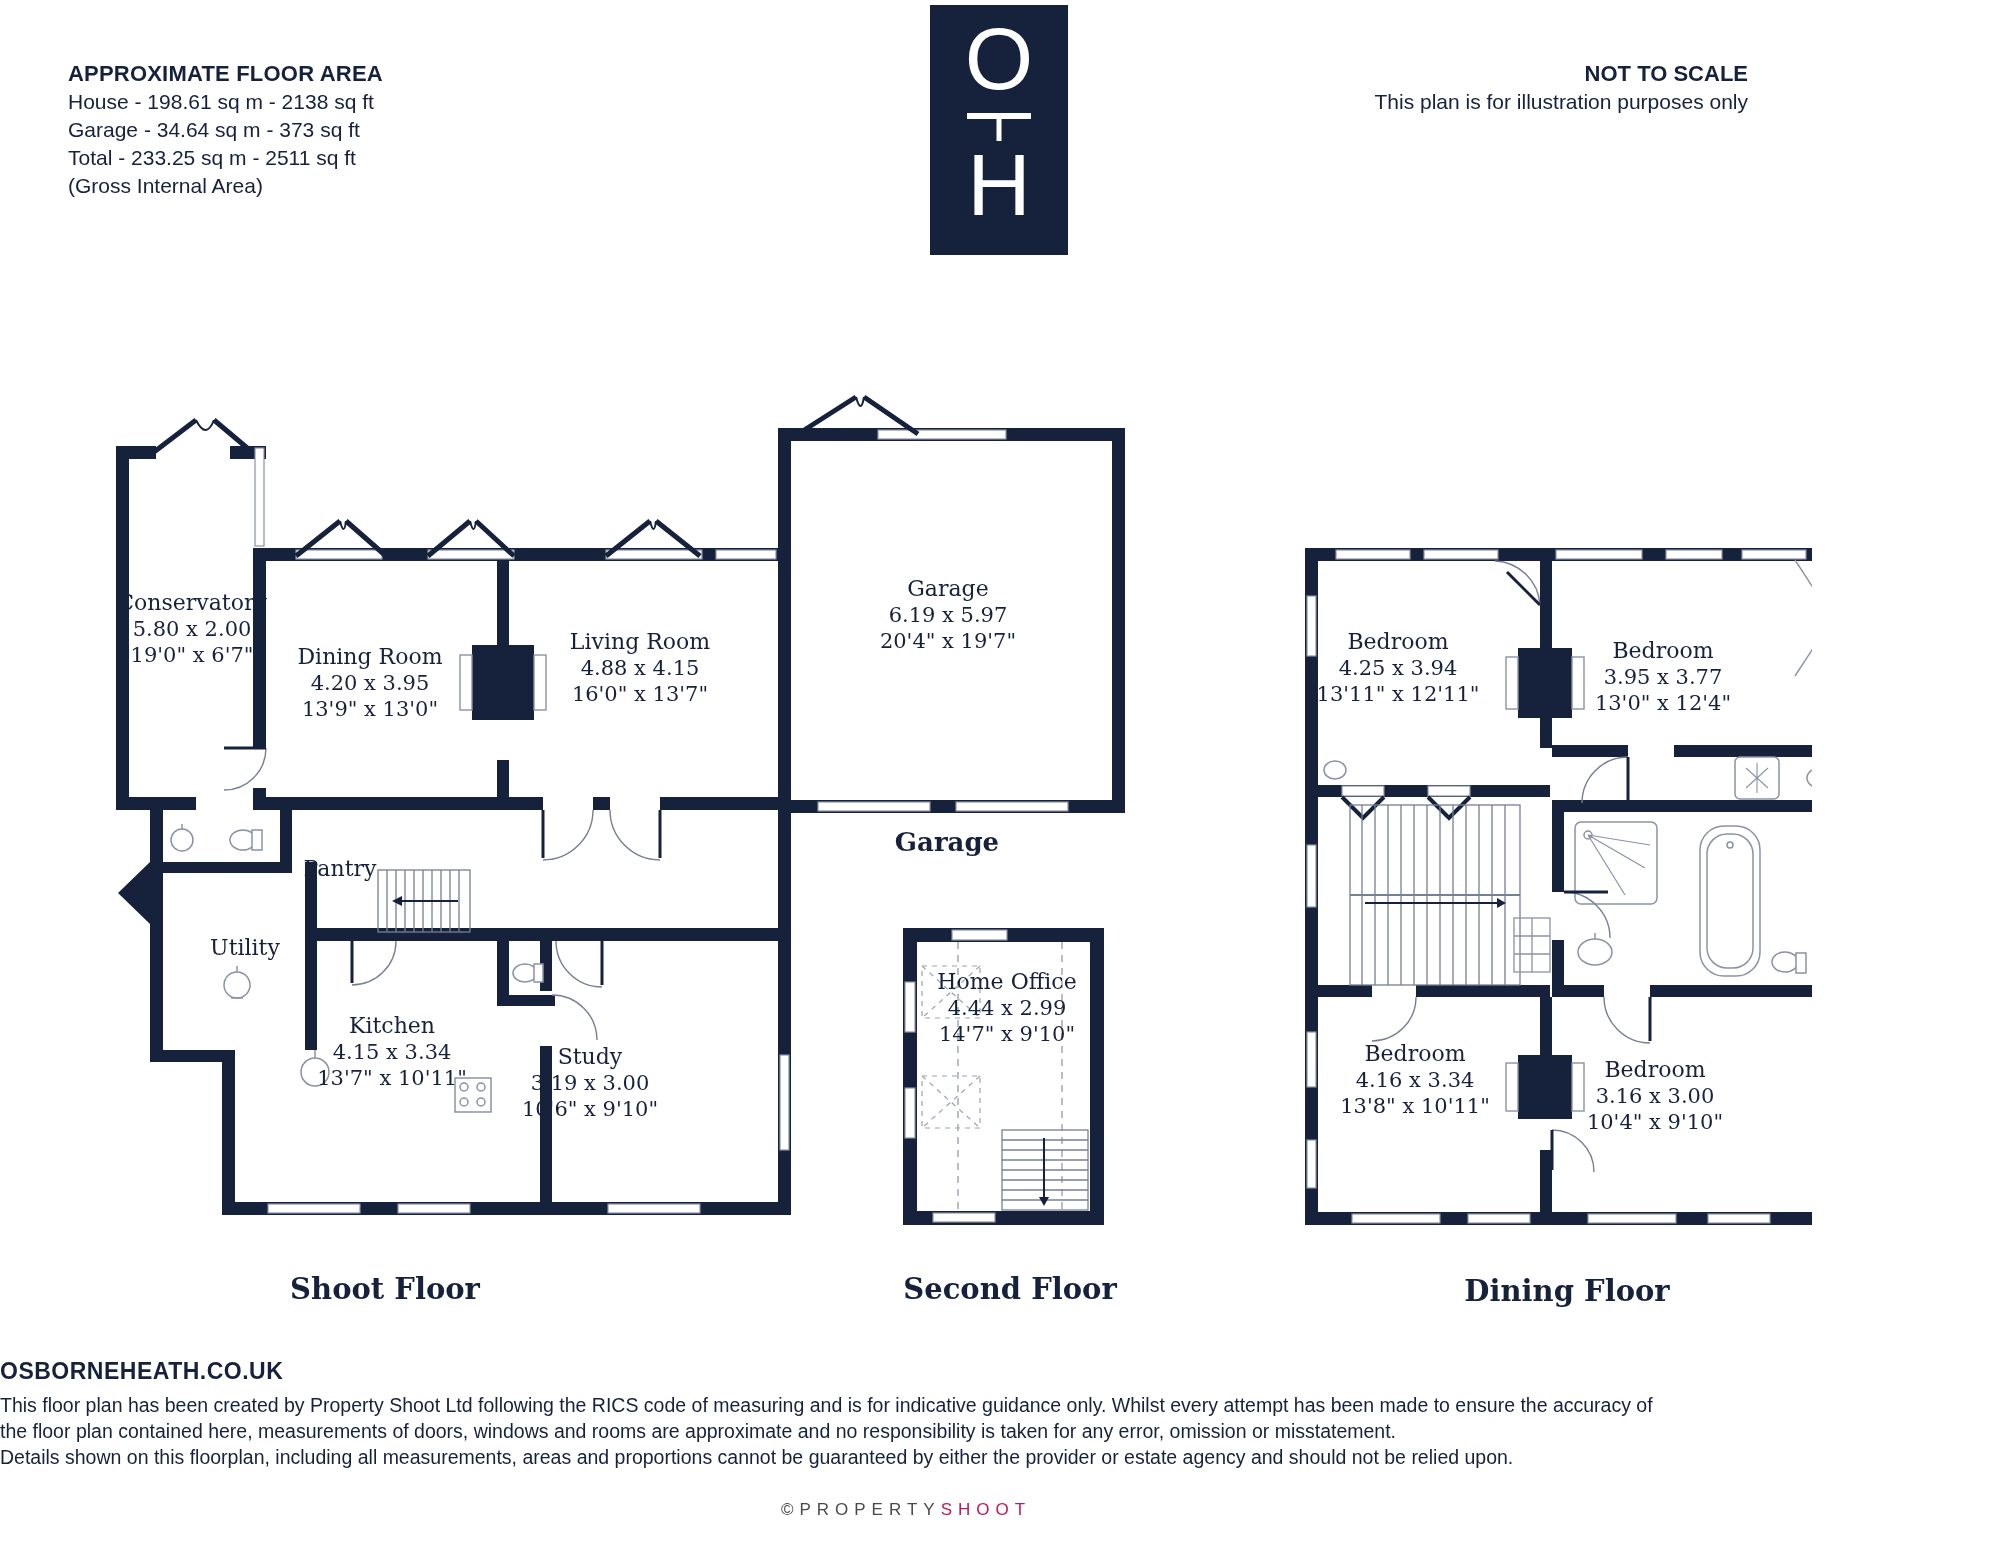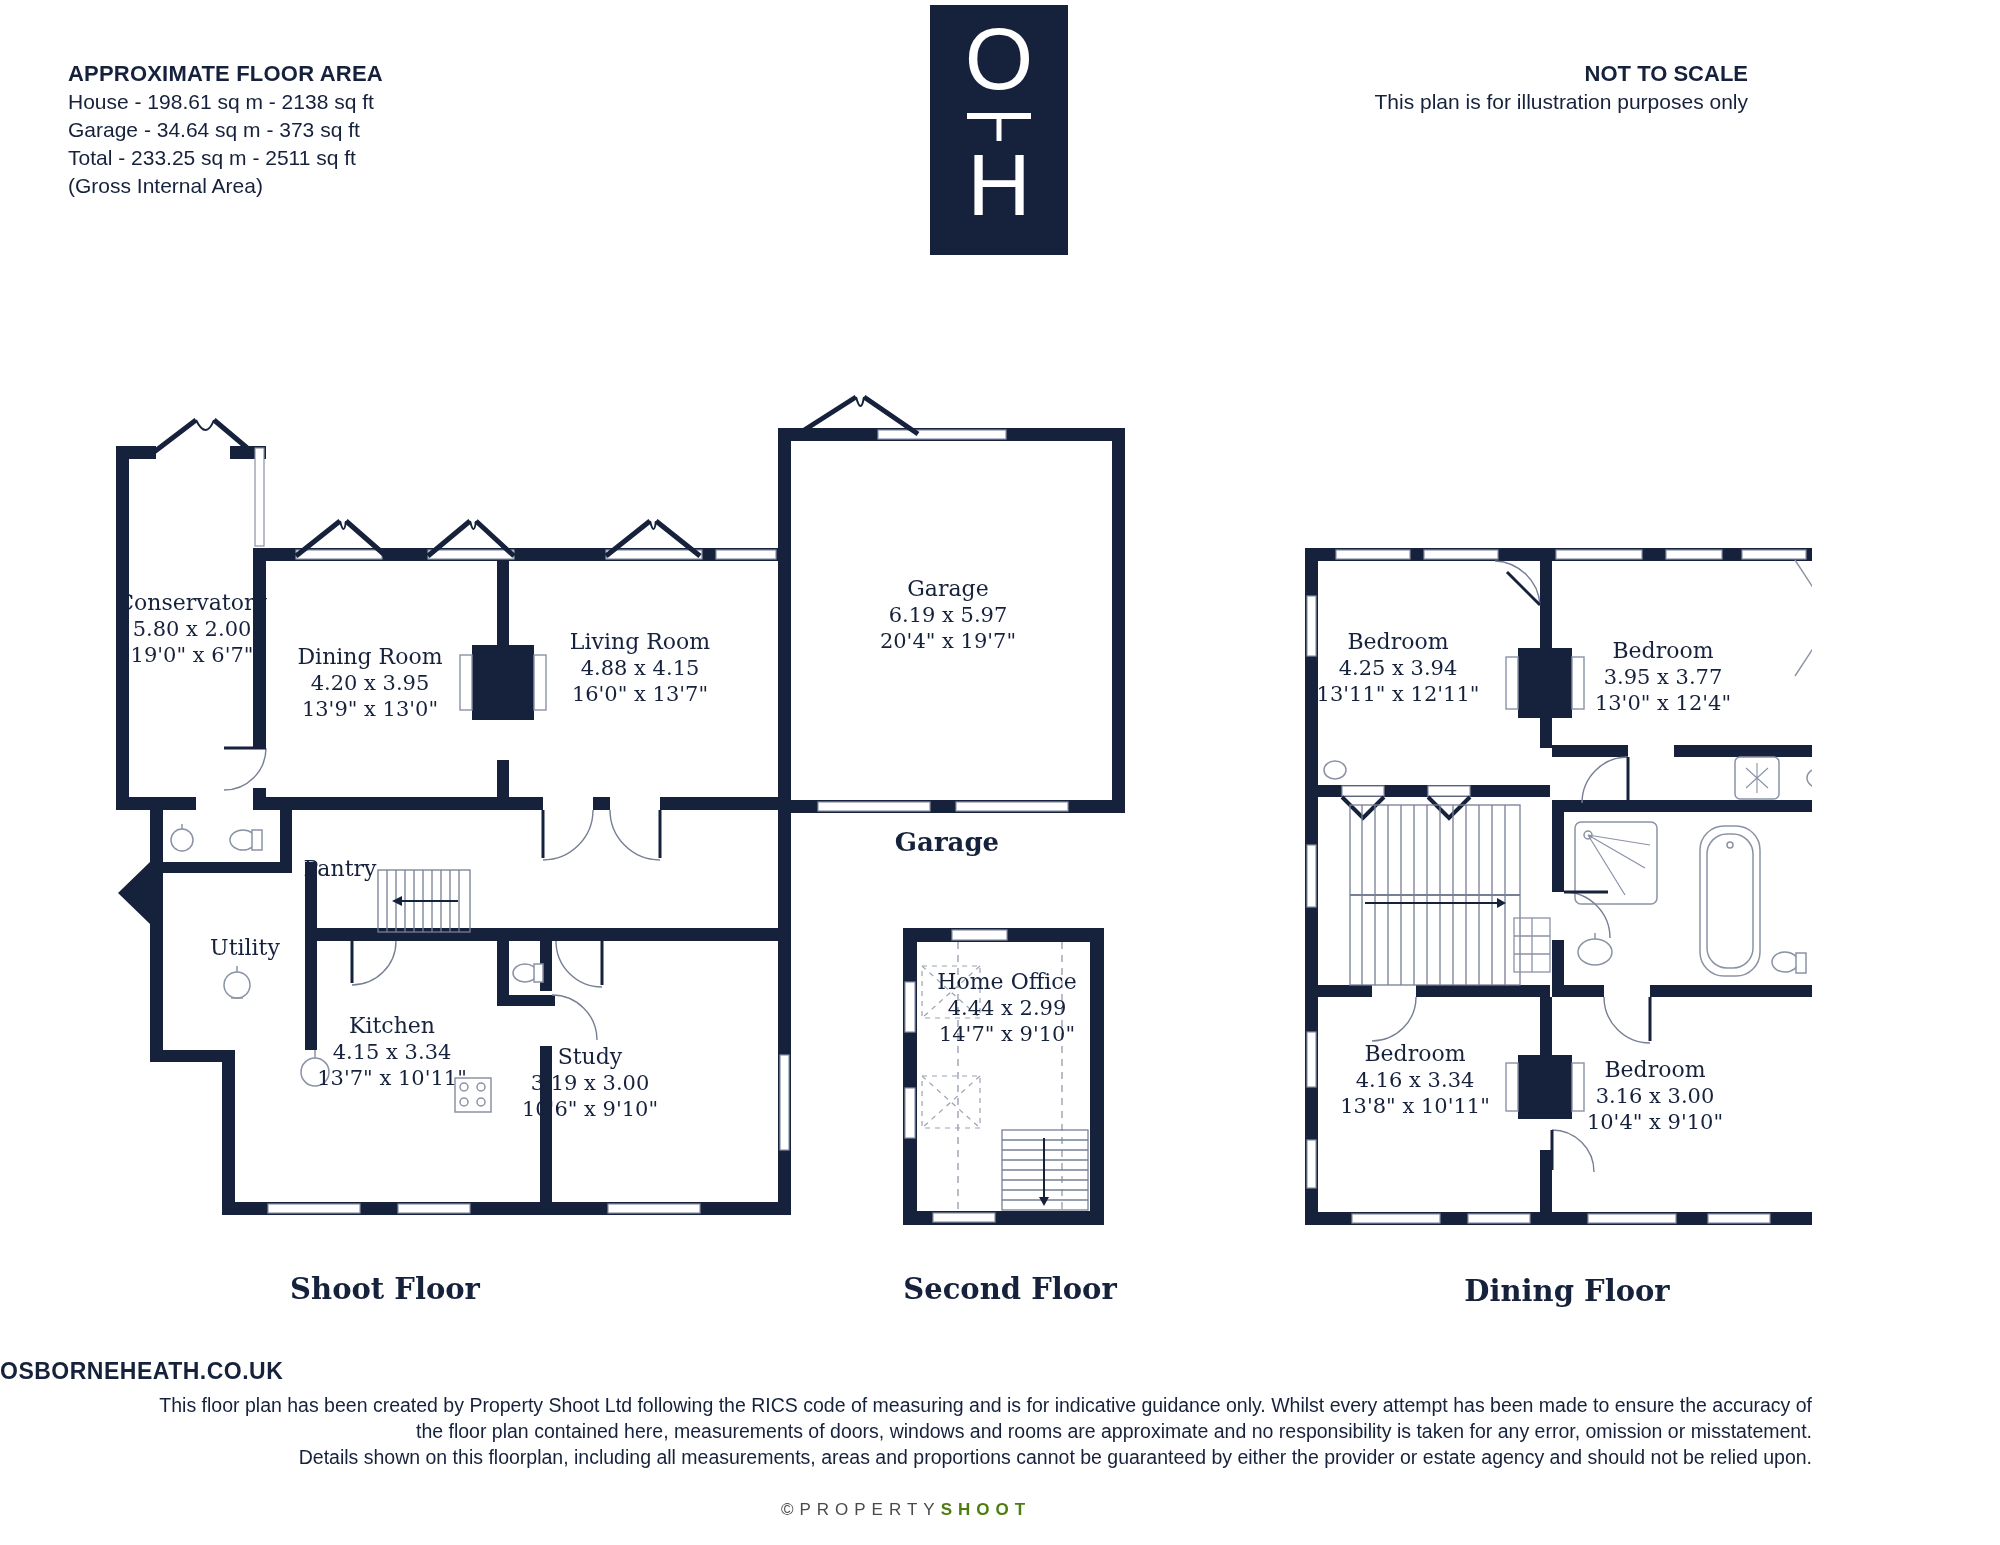--- a/index.html
+++ b/index.html
@@ -25,25 +25,25 @@
           font-size:21px;line-height:26px;white-space:nowrap;}
   .rlabel .rname{font-size:22px;}
   .caption{position:absolute;transform:translate(-50%,-50%);font-family:"DejaVu Serif","Liberation Serif",serif;
            font-weight:600;font-size:29px;color:#16213c;white-space:nowrap;}
   .subcaption{position:absolute;transform:translate(-50%,-50%);font-family:"DejaVu Serif","Liberation Serif",serif;
            font-weight:600;font-size:26px;color:#16213c;white-space:nowrap;}
 
   
   .site{position:absolute;left:0;right:0;top:1358px;font-weight:bold;
         font-size:23px;letter-spacing:.5px;color:#16213c;}
-  .disclaimer{position:absolute;left:0;right:0;top:1392px;text-align:right;
+  .disclaimer{position:absolute;left:0;right:0;top:1392px;text-align:left;
         font-size:19.5px;line-height:26px;color:#16213c;}
   .copyright{position:absolute;left:0;right:0;top:1500px;text-align:center;
         font-size:17px;letter-spacing:6px;color:#4a4a4a;}
-  .copyright .heavy{font-weight:bold;color:#4d7c0f;}
+  .copyright .heavy{font-weight:normal;color:#be185d;}
 
   svg{position:absolute;left:0;top:0;}
 </style>
 </head>
 <body>
 
 <div id="page">
 
   <div class="area-block">
     <div class="area-title">APPROXIMATE FLOOR AREA</div>

